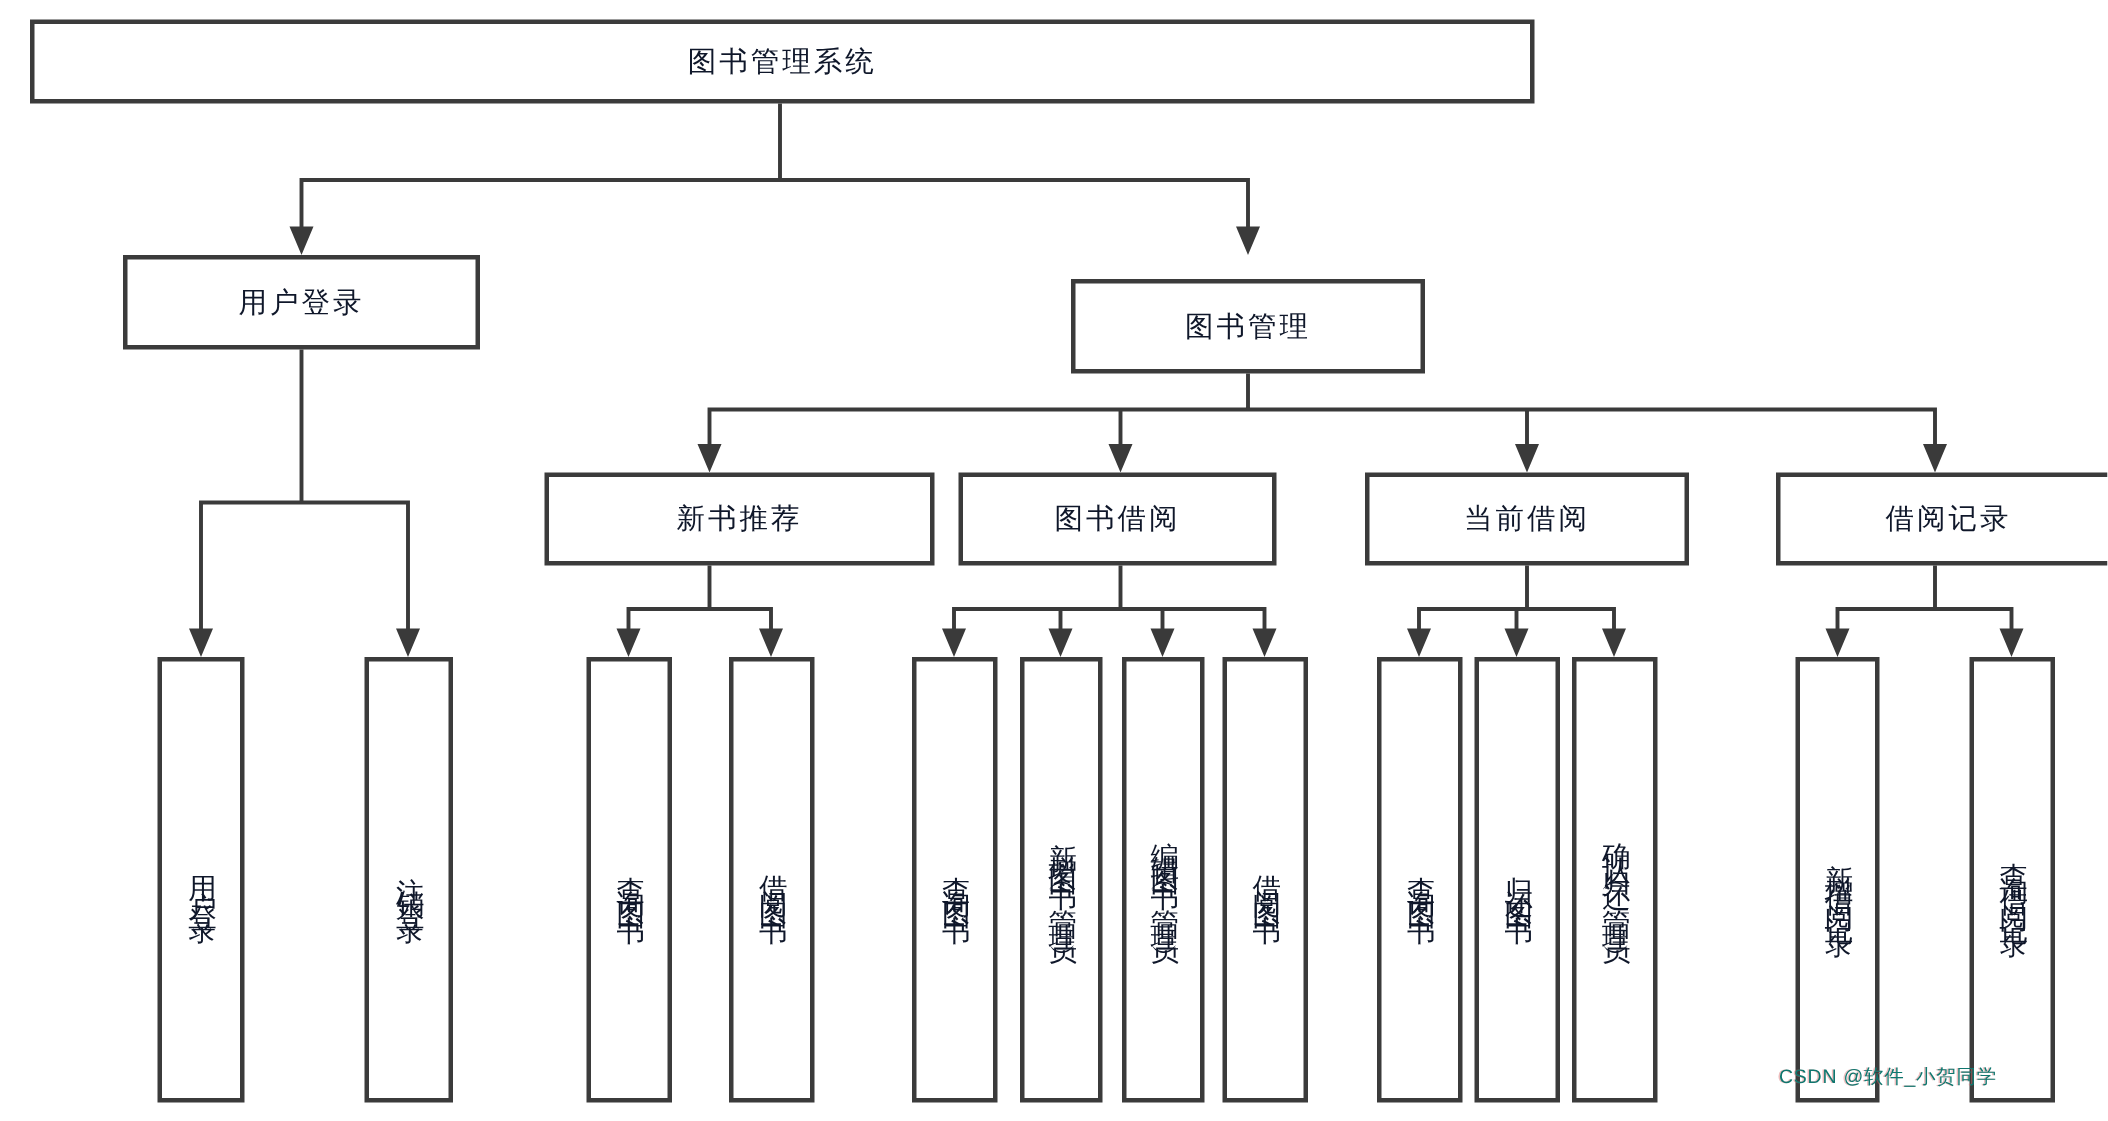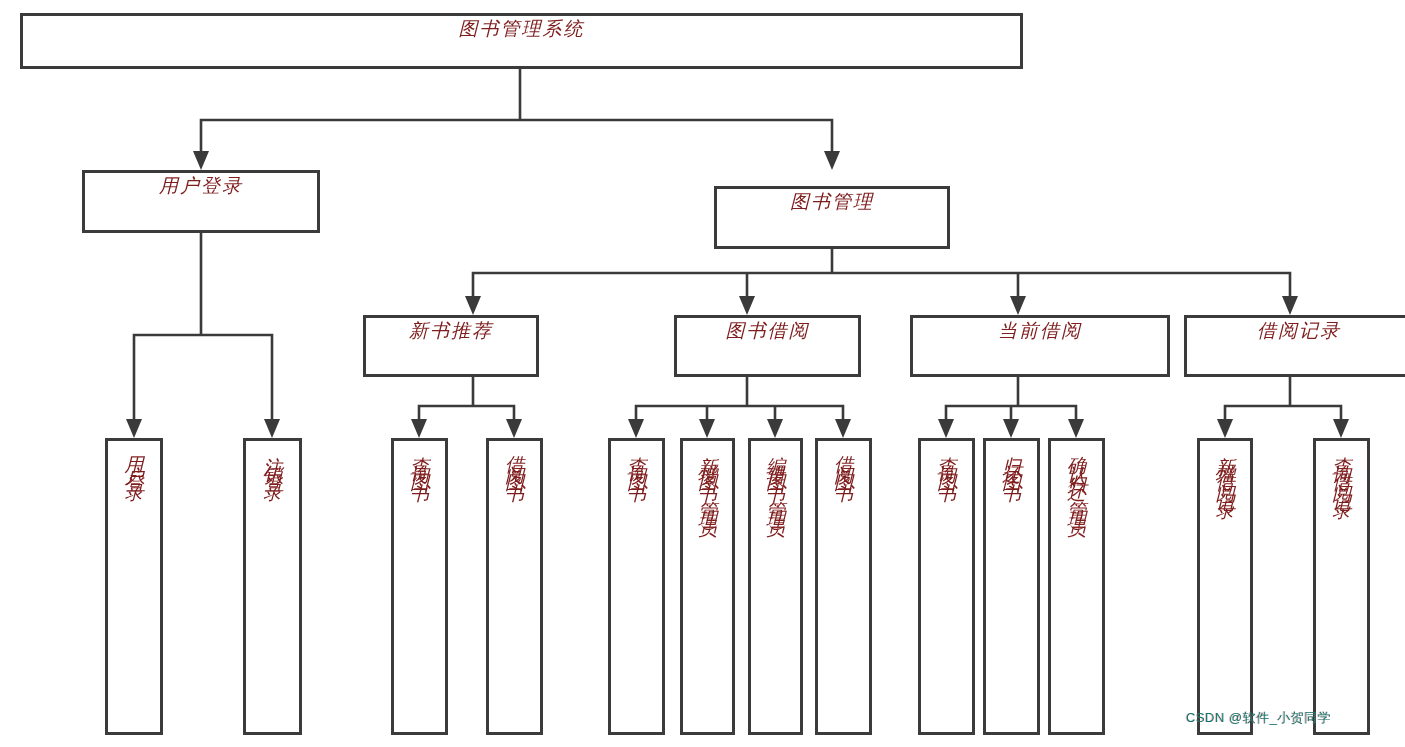--- a/index.html
+++ b/index.html
@@ -3,23 +3,22 @@
 <meta charset="utf-8">
 <style>
   html,body{margin:0;padding:0;background:#ffffff;}
   .stage{
     position:relative;width:1405px;height:747px;background:#ffffff;overflow:hidden;
     font-family:"Liberation Sans","DejaVu Sans",sans-serif;
   }
   .wires{position:absolute;left:0;top:0;width:1405px;height:747px;}
   .box{
     position:absolute;box-sizing:border-box;background:#ffffff;
-    border:3px solid #3b3b3b;display:flex;justify-content:center;
-    color:#7f1d1d;
-    font-style:italic;
+    border:3px solid #3b3b3b;display:flex;align-items:center;justify-content:center;
+    color:#0f172a;
   }
   .box.h span{font-size:19px;letter-spacing:2px;white-space:nowrap;}
   .box.v span{
     writing-mode:vertical-rl;text-orientation:mixed;
     font-size:19px;letter-spacing:9px;line-height:1.15;white-space:nowrap;
   }
   .watermark{
     position:absolute;left:1186px;top:709px;font-size:13px;letter-spacing:.5px;
     color:#0f766e;text-shadow:-1px 0 0 rgba(216,108,108,.45);white-space:nowrap;
   }
@@ -50,27 +49,27 @@
     <span>图书管理系统</span>
   </div>
 
   <div class="box h" style="left:82px;top:170px;width:238px;height:63px">
     <span>用户登录</span>
   </div>
   <div class="box h" style="left:714px;top:186px;width:236px;height:63px">
     <span>图书管理</span>
   </div>
 
-  <div class="box h" style="left:363px;top:315px;width:176px;height:62px">
+  <div class="box h" style="left:363px;top:315px;width:260px;height:62px">
     <span>新书推荐</span>
   </div>
-  <div class="box h" style="left:674px;top:315px;width:187px;height:62px">
+  <div class="box h" style="left:639px;top:315px;width:212px;height:62px">
     <span>图书借阅</span>
   </div>
-  <div class="box h" style="left:910px;top:315px;width:260px;height:62px">
+  <div class="box h" style="left:910px;top:315px;width:216px;height:62px">
     <span>当前借阅</span>
   </div>
   <div class="box h" style="left:1184px;top:315px;width:230px;height:62px">
     <span>借阅记录</span>
   </div>
 
   <div class="box v" style="left:105px;top:438px;width:58px;height:297px">
     <span>用户登录</span>
   </div>
   <div class="box v" style="left:243px;top:438px;width:59px;height:297px">

